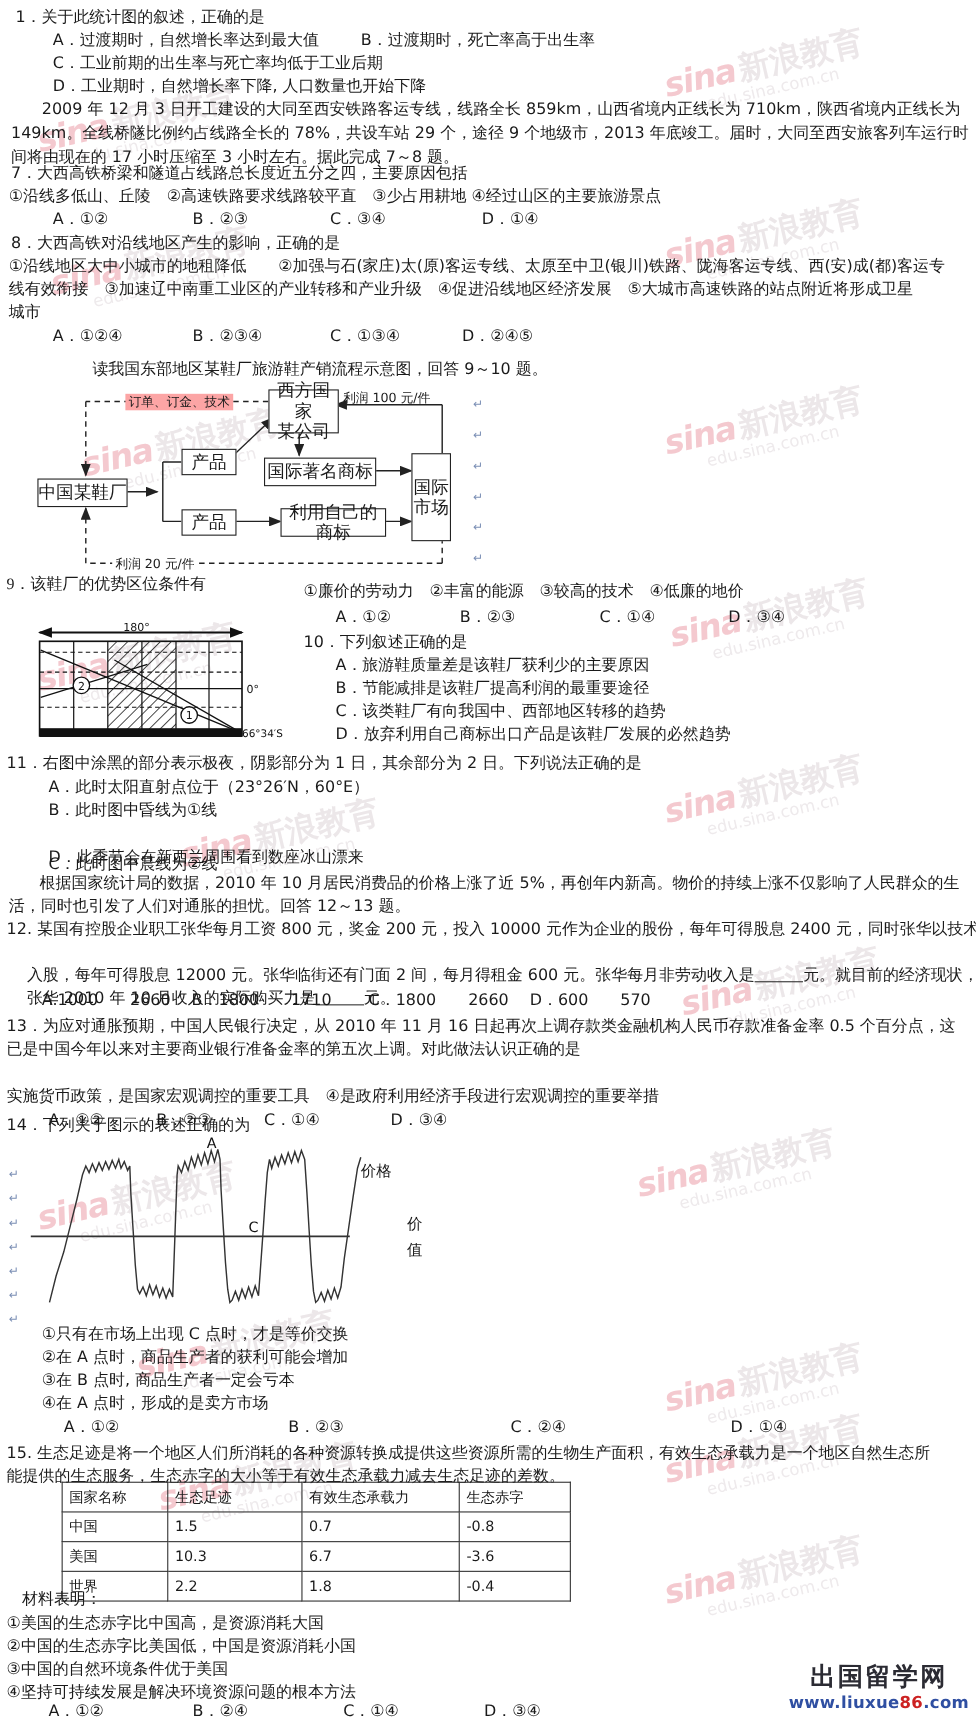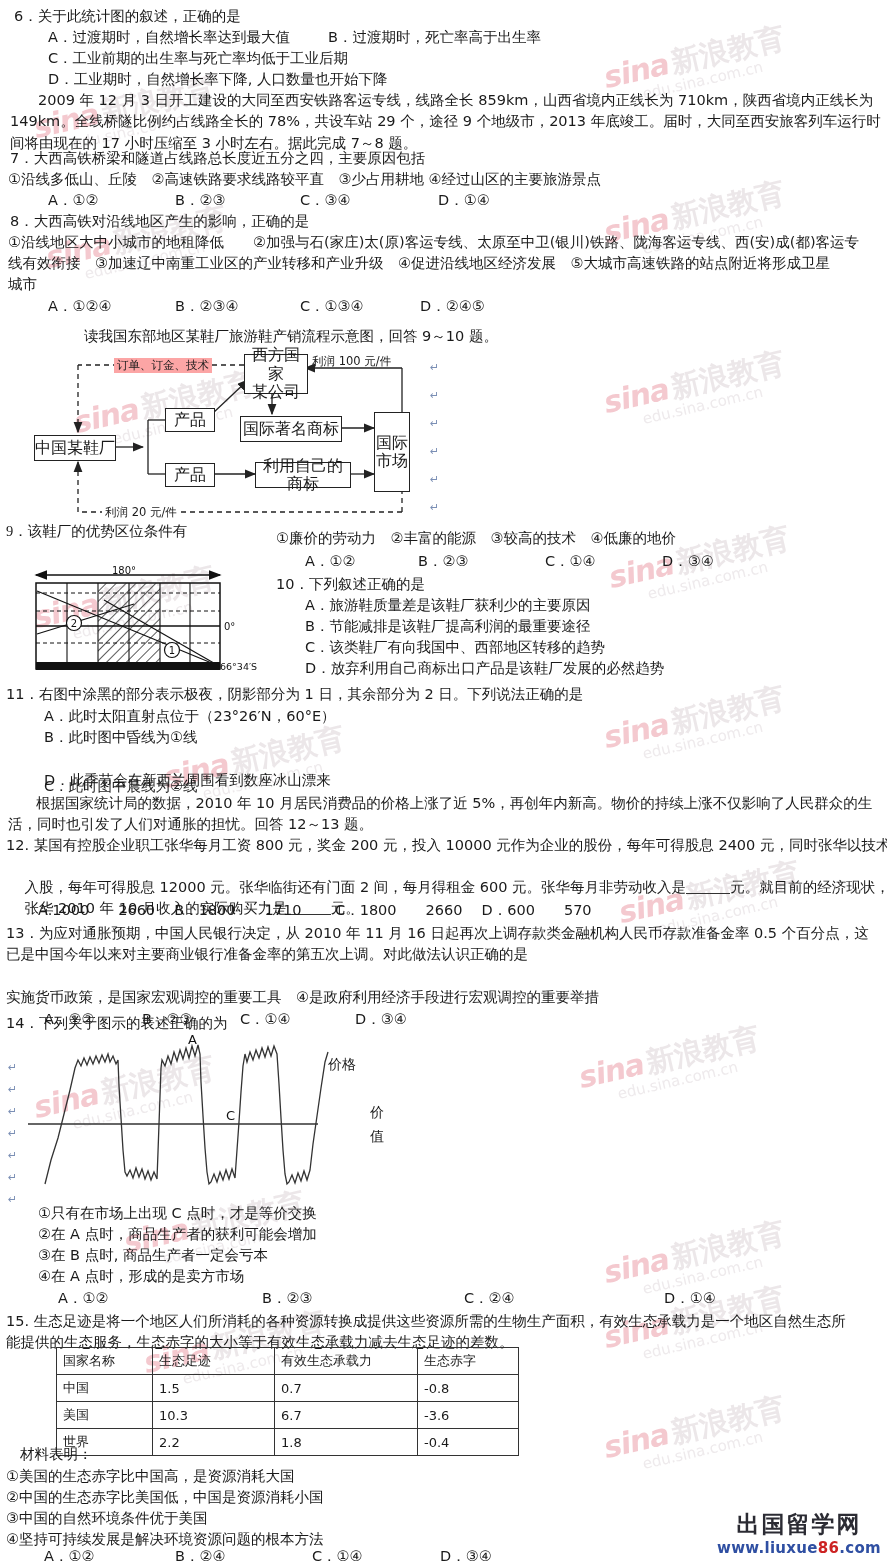--- a/index.html
+++ b/index.html
@@ -105,21 +105,21 @@
   <div class="wm" style="left:600px;top:1320px;">
     <span class="sina-logo">sina</span><span class="sina-cn">新浪教育</span><span class="sina-url">edu.sina.com.cn</span>
   </div>
   <div class="wm" style="left:140px;top:1345px;">
     <span class="sina-logo">sina</span><span class="sina-cn">新浪教育</span><span class="sina-url">edu.sina.com.cn</span>
   </div>
   <div class="wm" style="left:600px;top:1430px;">
     <span class="sina-logo">sina</span><span class="sina-cn">新浪教育</span><span class="sina-url">edu.sina.com.cn</span>
   </div>
 
-  <div class="pm" style="left:14px;top:6px;">6．关于此统计图的叙述，正确的是</div>
+  <div class="pm" style="left:14px;top:6px;">1．关于此统计图的叙述，正确的是</div>
   <div class="pm" style="left:48px;top:27px;">A．过渡期时，自然增长率达到最大值</div>
   <div class="pm" style="left:328px;top:27px;">B．过渡期时，死亡率高于出生率</div>
   <div class="pm" style="left:48px;top:48px;">C．工业前期的出生率与死亡率均低于工业后期</div>
   <div class="pm" style="left:48px;top:69px;">D．工业期时，自然增长率下降, 人口数量也开始下降</div>
 
   <div class="para pil" style="left:10px;top:90px;width:872px;">2009 年 12 月 3 日开工建设的大同至西安铁路客运专线，线路全长 859km，山西省境内正线长为 710km，陕西省境内正线长为 149km。全线桥隧比例约占线路全长的 78%，共设车站 29 个，途径 9 个地级市，2013 年底竣工。届时，大同至西安旅客列车运行时间将由现在的 17 小时压缩至 3 小时左右。据此完成 7～8 题。</div>
 
   <div class="pm" style="left:10px;top:148px;">7．大西高铁桥梁和隧道占线路总长度近五分之四，主要原因包括</div>
   <div class="pm" style="left:8px;top:169px;">①沿线多低山、丘陵　②高速铁路要求线路较平直　③少占用耕地 ④经过山区的主要旅游景点</div>
   <div class="pm" style="left:48px;top:190px;">A．①②</div>

